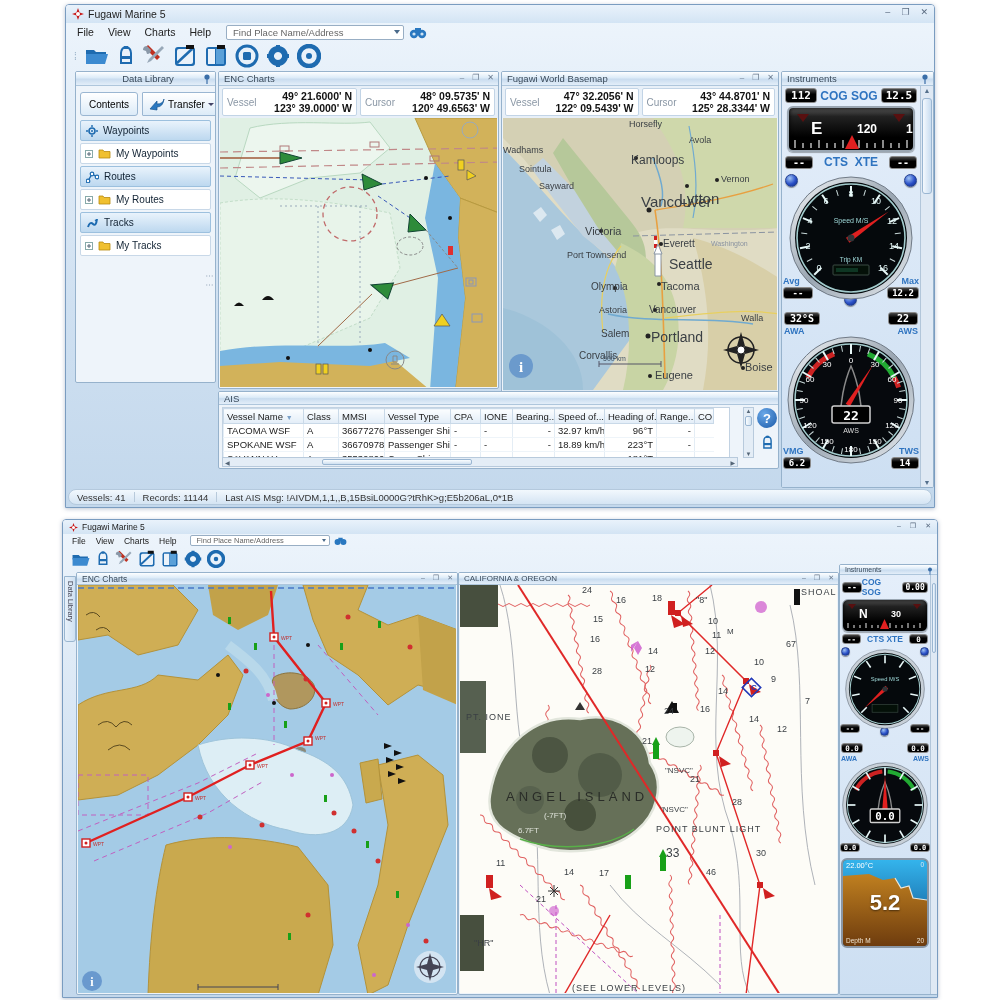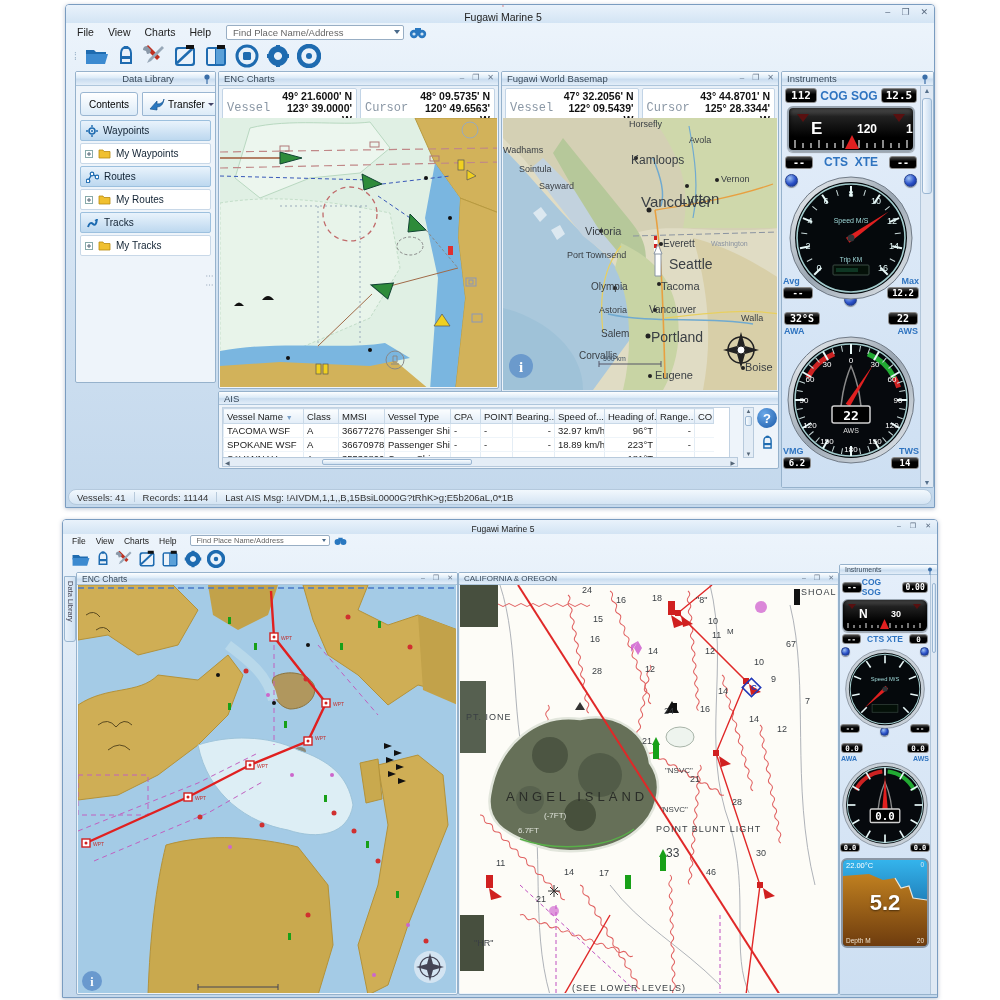--- a/index.html
+++ b/index.html
@@ -1,39 +1,39 @@
 <!DOCTYPE html>
 <html><head>
 <meta charset="utf-8">
 <style>
   html,body{margin:0;padding:0;width:1000px;height:1000px;background:#fff;overflow:hidden;
     font-family:"Liberation Sans",sans-serif;-webkit-font-smoothing:antialiased;}
   *{box-sizing:border-box;}
   .win{position:absolute;background:linear-gradient(180deg,#eef5fc,#cfe0f1 60%,#c3d8ec);
     border:1px solid #7a9cc0;border-radius:4px 4px 0 0;box-shadow:0 1px 4px rgba(60,90,130,.35);overflow:hidden;}
   .titlebar{position:relative;height:18px;display:flex;align-items:center;padding-left:6px;gap:4px;
-    background:linear-gradient(180deg,#e9f2fb,#d3e4f4);flex-direction:column;}
+    background:linear-gradient(180deg,#e9f2fb,#d3e4f4);}
   .title-txt{font-size:10.5px;color:#222;}
   .win-controls{position:absolute;right:6px;top:2px;display:flex;gap:11px;color:#5a6b80;font-size:9px;}
   .win-controls span{cursor:default;}
   .menubar{position:relative;height:18px;display:flex;align-items:center;padding-left:4px;font-size:10.5px;color:#222;}
   .menu-item{padding:1px 7px;}
   .searchbox{display:flex;align-items:center;height:15px;width:178px;background:#fff;border:1px solid #98aec4;
     border-radius:2px;margin-left:8px;padding:0 3px 0 6px;font-size:9.5px;color:#666;}
   .searchbox .caret{margin-left:auto;width:0;height:0;border-left:3.5px solid transparent;border-right:3.5px solid transparent;border-top:4px solid #4a6a8a;}
   .toolbar{display:flex;align-items:center;padding-left:8px;gap:7px;}
   .tool{display:flex;align-items:center;justify-content:center;}
   .panel{position:absolute;background:#eef4fa;border:1px solid #96b2cc;border-radius:2px;overflow:hidden;}
   .panel-hdr{position:relative;height:14px;display:flex;align-items:center;padding-left:5px;font-size:9.5px;color:#3a4a5a;
     background:linear-gradient(180deg,#fdfeff,#dcebf8 45%,#c9dcef 55%,#e3eef9);border-bottom:1px solid #aec6dc;}
   .panel-ctl{position:absolute;right:4px;top:1px;display:flex;gap:8px;color:#6a7a8e;font-size:8px;}
   .pin{position:absolute;right:4px;top:2px;}
   .coordbar{display:flex;gap:3px;padding:2px 3px;background:#e8f0f8;}
   .coordcell{flex:1;display:flex;background:#fff;border:1px solid #c2d4e6;border-radius:2px;padding:1px 4px;align-items:center;}
-  .coordlbl{font-size:12px;color:#8a97a5;margin-right:4px;font-family:Liberation Mono, monospace;}
+  .coordlbl{font-size:10px;color:#8a97a5;margin-right:4px;}
   .coordvals{flex:1;text-align:right;font-size:10.5px;font-weight:bold;color:#111;line-height:12px;}
   .chart{position:relative;overflow:hidden;background:#dce9f4;}
   .chart svg{position:absolute;left:0;top:0;}
   .ann-layer{position:absolute;left:0;top:0;right:0;bottom:0;pointer-events:none;}
   .chart-ann{position:absolute;white-space:nowrap;color:#3a3f44;font-size:9px;line-height:1;}
   .digi{display:inline-block;background:linear-gradient(180deg,#4a4a4a,#000 40%);border:1px solid #8a8a8a;
     border-radius:3px;color:#fff;font-family:"DejaVu Sans Mono",monospace;font-weight:bold;text-align:center;}
   .lblblue{color:#2f74c0;font-weight:bold;}
   .sphere{position:absolute;border-radius:50%;background:radial-gradient(circle at 35% 30%,#9fc4f4,#2a50c8 55%,#0e2a7e);
     border:1px solid #23408f;box-shadow:0 1px 1px rgba(0,0,0,.4);}
@@ -626,21 +626,21 @@
             <col style="width:38px">
             <col style="width:19px">
           </colgroup>
         <tbody>
             <tr>
           <th><span>Vessel Name</span> <span style="color:#7aa0c8;font-size:7px;">▼</span></th>
           <th>Class</th>
           <th>MMSI</th>
           <th>Vessel Type</th>
           <th>CPA</th>
-          <th>POINT</th>
+          <th>IONE</th>
           <th>Bearing...</th>
           <th>Speed of...</th>
           <th>Heading of...</th>
           <th>Range...</th>
           <th>CO</th>
         </tr>
         <tr>
           <td>TACOMA WSF</td>
               <td>A</td>
               <td>366772760</td>

